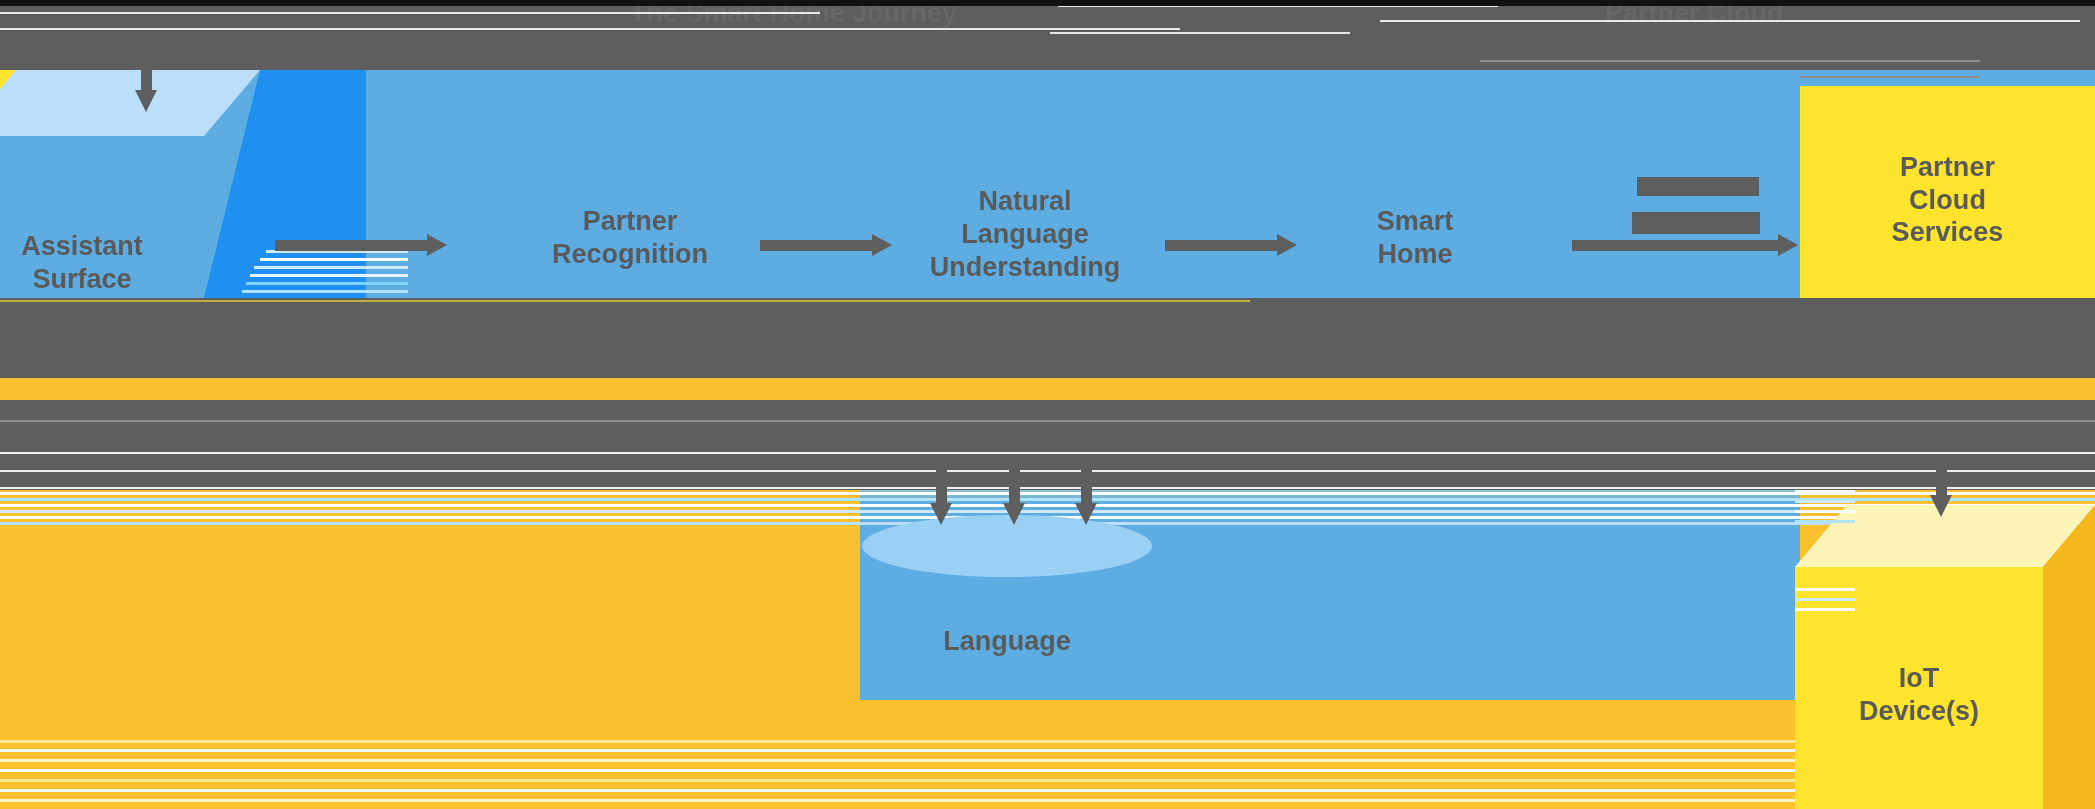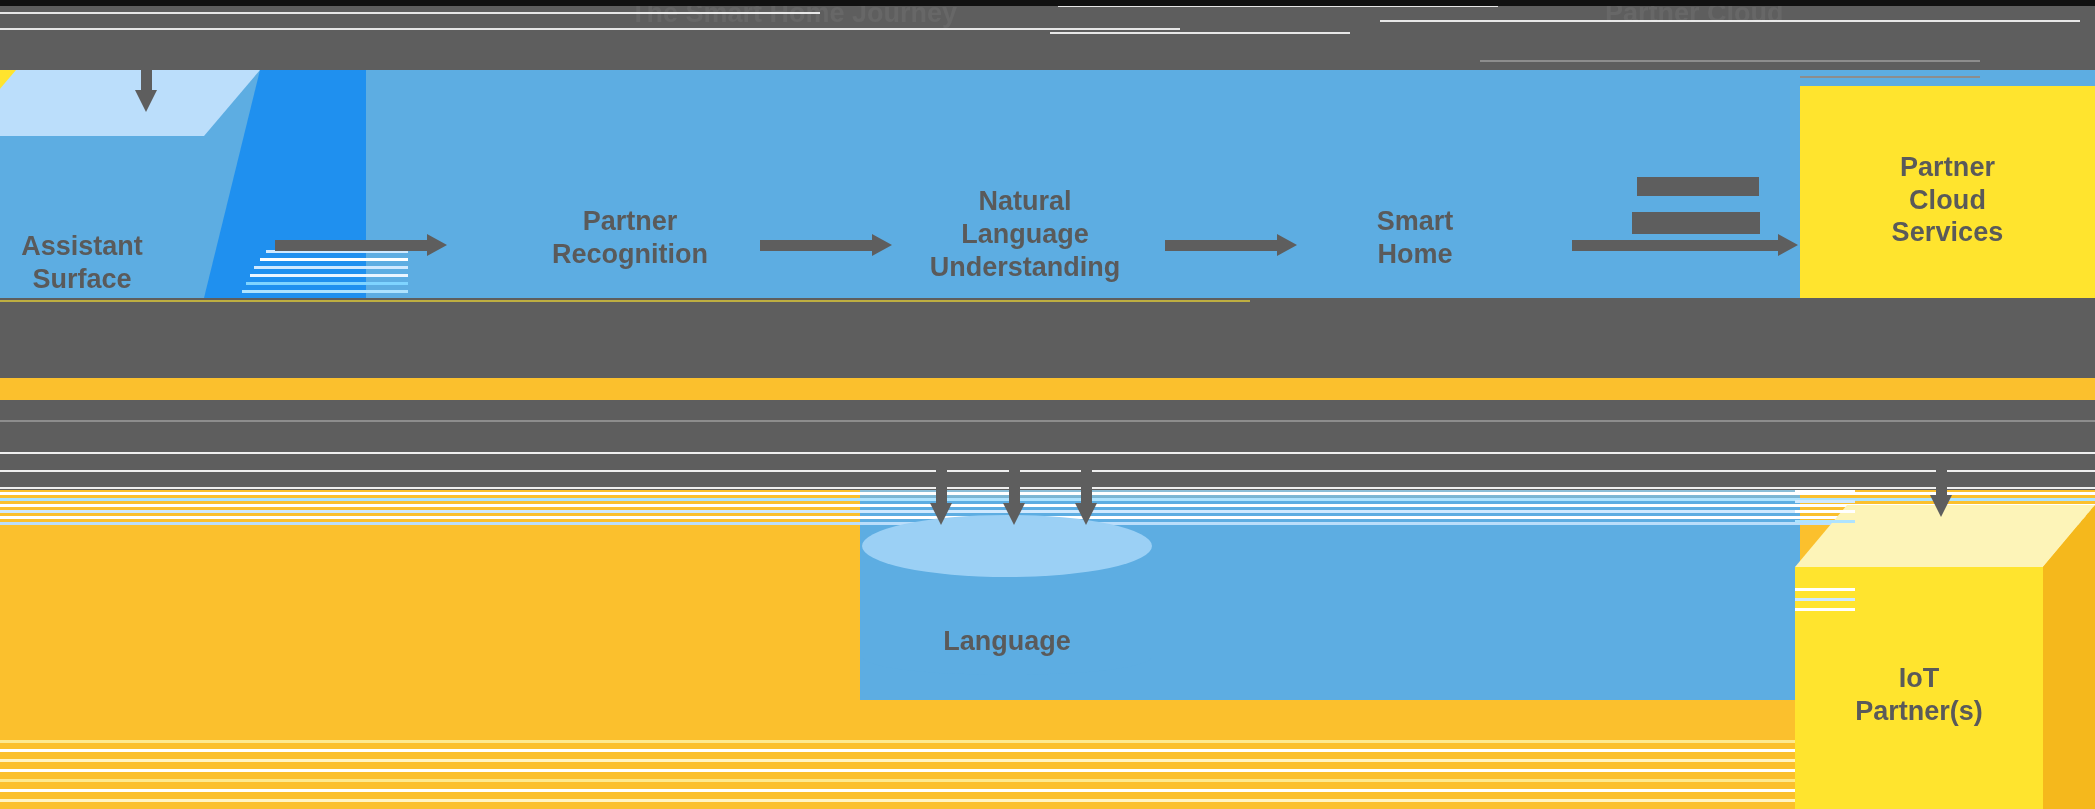--- a/index.html
+++ b/index.html
@@ -187,21 +187,21 @@
     <div class="head head-down" style="left:0;top:48px;"></div>
   </div>
 
   <div class="cube" style="left:1795px;top:505px;width:300px;height:304px;">
     <div class="face-top" style="left:0;top:0;width:300px;height:62px;background:#fdf4b8;
                 clip-path:polygon(52px 0,300px 0,248px 62px,0 62px);"></div>
     <div class="face-side" style="left:248px;top:0;width:52px;height:304px;background:#f5b81c;
                 clip-path:polygon(52px 0,52px 304px,0 304px,0 62px);"></div>
     <div class="face-front" style="left:0;top:62px;width:248px;height:242px;background:#ffe42e;"></div>
     <div class="txt" style="left:0;top:157px;width:248px;font-size:27px;">IoT
-Partner(s)</div>
+Device(s)</div>
   </div>
 
   <div class="arrow" style="left:1930px;top:455px;width:22px;height:62px;">
     <div class="shaft" style="left:6px;top:0;width:11px;height:44px;"></div>
     <div class="head head-down" style="left:0;top:40px;"></div>
   </div>
 
   <div class="arrow" style="left:135px;top:58px;width:22px;height:60px;">
     <div class="shaft" style="left:6px;top:0;width:11px;height:36px;"></div>
     <div class="head head-down" style="left:0;top:32px;"></div>

